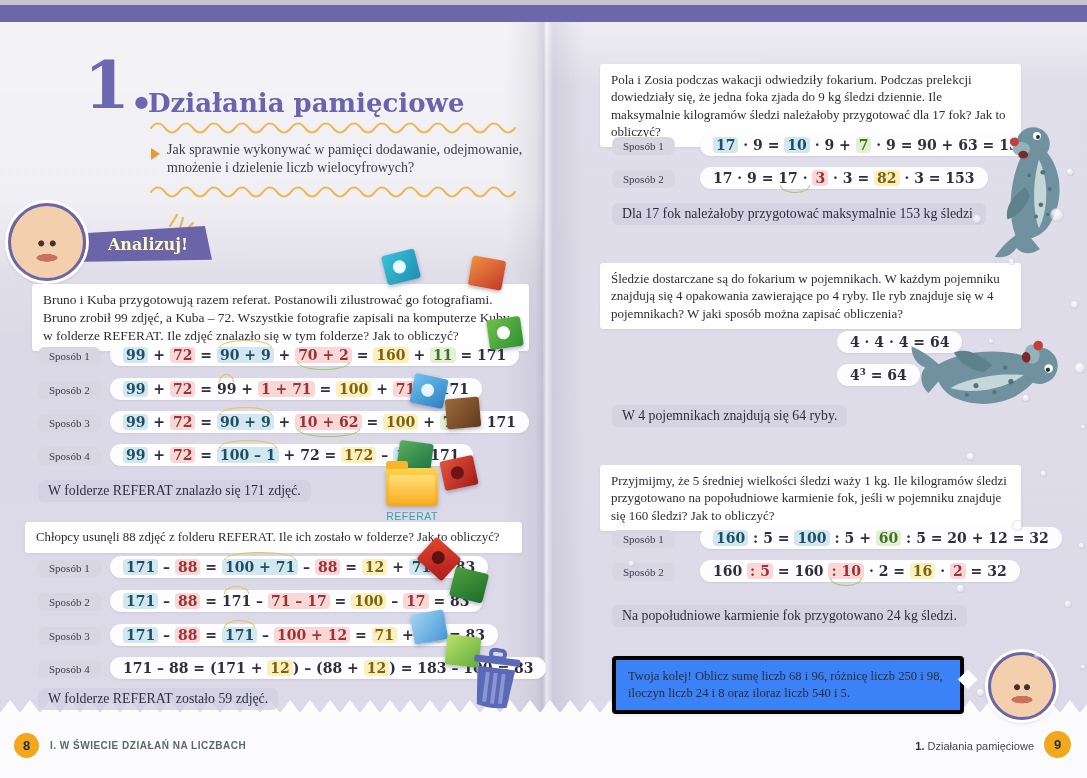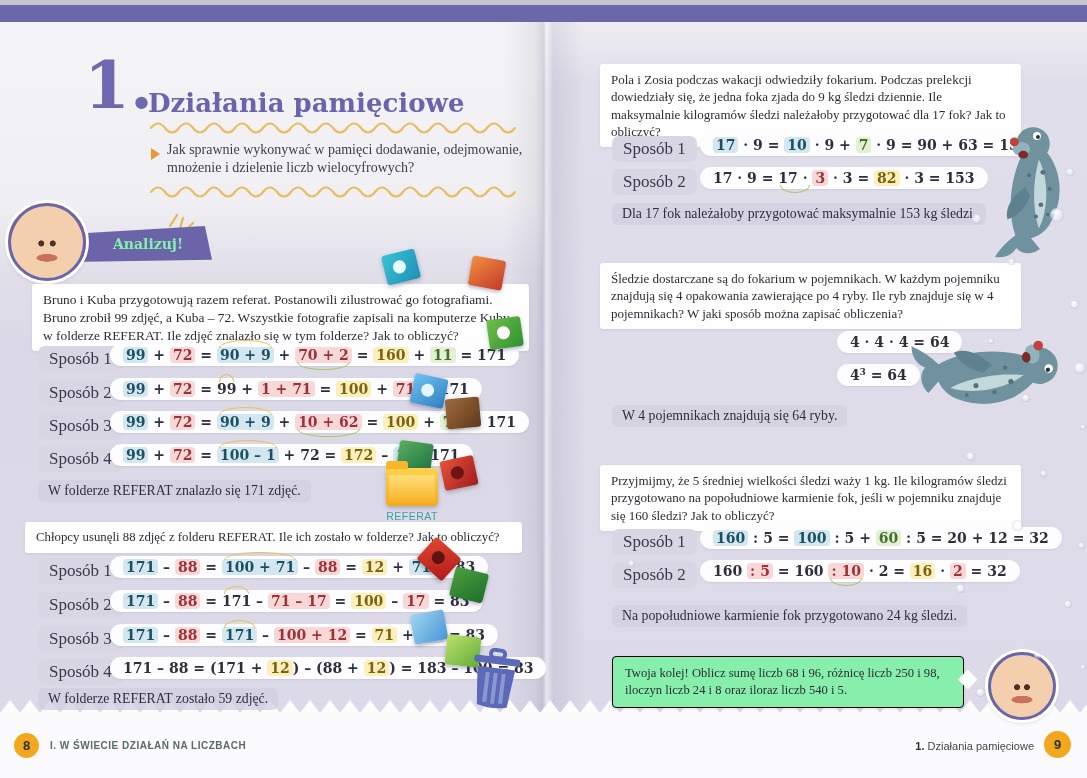--- a/index.html
+++ b/index.html
@@ -33,33 +33,33 @@
   .avatar{border-radius:50%;border:3px solid #6b66a9;box-shadow:0 0 0 3px #fff,0 2px 5px rgba(60,55,90,.3);
      overflow:hidden;background:
        radial-gradient(circle at 42% 52%, #4a3326 0 2.6px, transparent 3.4px),
        radial-gradient(circle at 58% 52%, #4a3326 0 2.6px, transparent 3.4px),
        radial-gradient(ellipse 11px 4px at 50% 72%, #c9705e 0 90%, transparent 100%),
        radial-gradient(ellipse 52% 60% at 50% 58%, #f3cfae 0 98%, transparent 100%),
        linear-gradient(180deg,#9a6a4a,#6f472e);}
   .analizuj-banner{left:70px;top:226px;width:142px;height:36px;background:#6b64a8;
      clip-path:polygon(0 22%,95% 0,100% 94%,0 100%);display:flex;align-items:center;justify-content:center;
      padding-left:14px;box-sizing:border-box;}
-  .analizuj-banner span{font-family:"DejaVu Serif",serif;font-weight:bold;font-size:14px;color:#86efac;}
+  .analizuj-banner span{font-family:"DejaVu Serif",serif;font-weight:bold;font-size:16px;color:#fef9c3;}
 
   
   .pbox{background:#fefefe;border-radius:3px;padding:7px 11px;box-sizing:border-box;
      color:#2c2c38;box-shadow:0 1px 3px rgba(80,75,110,.10);line-height:1.33;}
   .pbox.left1{left:32px;top:284px;width:497px;font-size:13.4px;}
   .pbox.left2{left:25px;top:522px;width:497px;font-size:12.8px;white-space:nowrap;}
   .pbox.r{left:600px;width:421px;font-size:13px;}
 
   
   .mrow{position:absolute;height:26px;}
   .chip{display:inline-block;background:#d8d6e3;border-radius:7px;padding:3px 11px;
-     font-size:17px;color:#3a3a4e;min-width:56px;text-align:center;box-sizing:border-box;white-space:nowrap;}
+     font-size:11px;color:#3a3a4e;min-width:56px;text-align:center;box-sizing:border-box;white-space:nowrap;}
   .eqpill{position:absolute;left:var(--eqx,72px);top:-2px;display:inline-flex;align-items:flex-start;
      background:#fdfdff;border-radius:13px;padding:3px 13px;white-space:nowrap;
      font-family:"DejaVu Serif",serif;font-weight:bold;font-size:14px;color:#2e2e3c;
      box-shadow:0 1px 2px rgba(80,75,110,.10);}
   .eqpill sup{font-size:.62em;}
   .tok{position:relative;white-space:pre;}
   .hl{padding:0 3px;border-radius:4px;}
   .hl-b{background:#d2e7ef;color:#1c4f63;}
   .hl-p{background:#f8d8d6;color:#9c3138;}
   .hl-y{background:#fbefbc;color:#7d6310;}
@@ -84,21 +84,21 @@
      background:linear-gradient(180deg,#ffdf7a,#f8b125);border-radius:2px;}
   .folder-label{left:372px;top:510px;width:80px;text-align:center;font-family:"Liberation Sans",sans-serif;
      font-size:10.5px;color:#3aa0a8;letter-spacing:.5px;}
 
   
   .bubble{position:absolute;border-radius:50%;
      background:radial-gradient(circle at 35% 30%,rgba(255,255,255,.95),rgba(255,255,255,.25) 60%,rgba(185,185,210,.35));
      box-shadow:inset 0 0 2px rgba(140,140,175,.55);}
 
   
-  .your-turn{left:612px;top:656px;width:352px;background:#86efac;border:1px solid #000000;
+  .your-turn{left:612px;top:656px;width:352px;background:#3b82f6;border:4px solid #000000;
      border-radius:4px;padding:8px 12px;box-sizing:border-box;font-size:12.6px;line-height:1.35;
      color:#2c2c38;box-shadow:0 1px 3px rgba(80,75,110,.12);}
   .your-turn-tail{left:961px;top:672px;width:14px;height:14px;background:#ffffff;
      border-top:1px solid #d5d3de;border-right:1px solid #d5d3de;transform:rotate(45deg);}
 
   
   .page-badge{border-radius:50%;background:#f3a71d;color:#27313a;font-family:"Liberation Sans",sans-serif;
      font-weight:bold;display:flex;align-items:center;justify-content:center;}
   .badge-left{left:14px;top:733px;width:25px;height:25px;font-size:13px;}
   .badge-right{left:1044px;top:731px;width:27px;height:27px;font-size:13px;}

